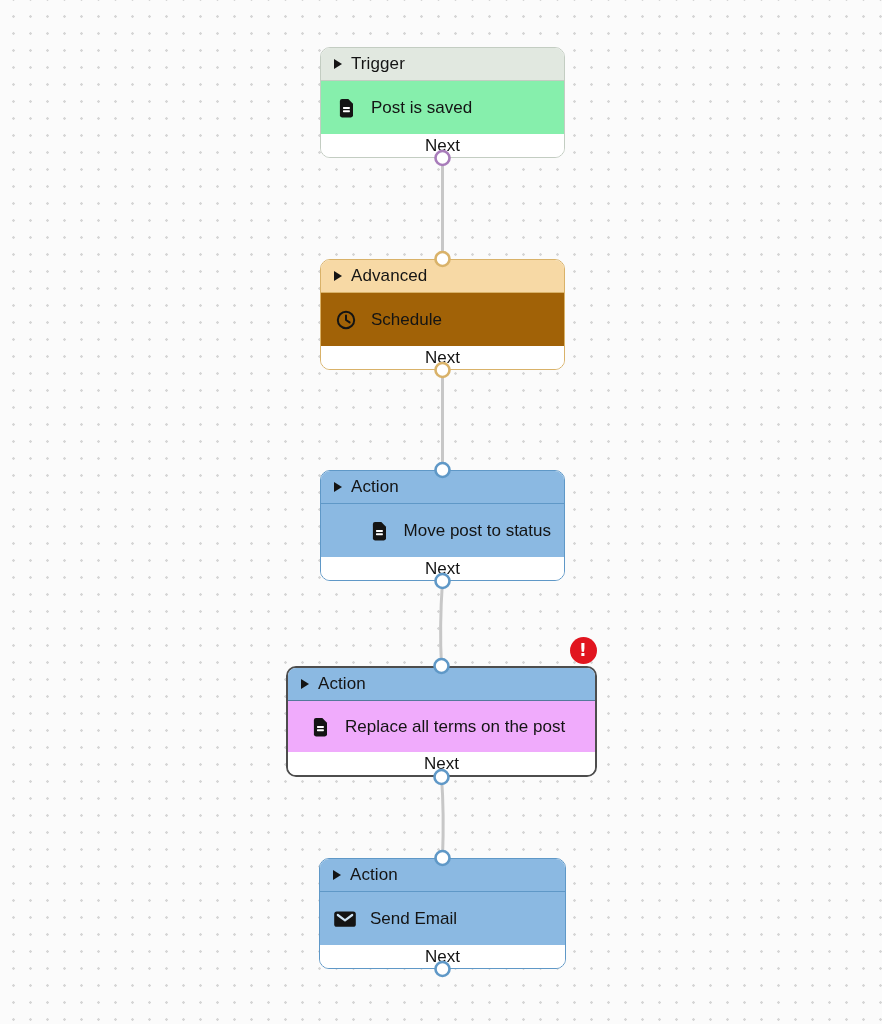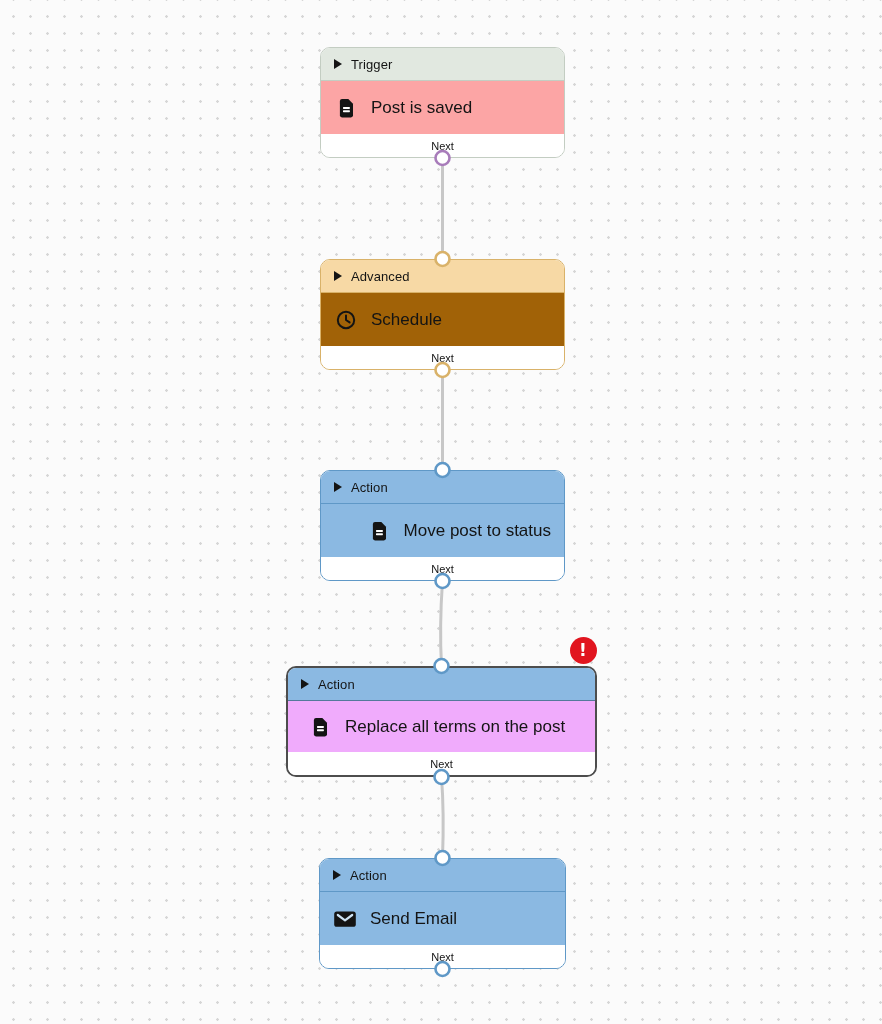--- a/index.html
+++ b/index.html
@@ -29,21 +29,21 @@
   .node-header {
     height: 32px;
     flex: none;
     display: flex;
     align-items: center;
     gap: 9px;
     padding: 0 13px;
     border-bottom: 1px solid rgba(0,0,0,0.15);
   }
   .node-header .type-label {
-    font-size: 13px;
+    font-size: 17px;
     letter-spacing: 0.1px;
   }
   .node-body {
     flex: 1;
     display: flex;
     align-items: center;
     gap: 13px;
     padding: 0 13px;
   }
   .node-body .icon-wrap {
@@ -55,21 +55,21 @@
     flex: none;
   }
   .node-title { font-size: 17px; }
   .node-footer {
     height: 23px;
     flex: none;
     background: #ffffff;
     display: flex;
     align-items: center;
     justify-content: center;
-    font-size: 11px;
+    font-size: 17px;
   }
   .overlay {
     position: absolute;
     left: 0; top: 0;
     width: 882px; height: 1024px;
     pointer-events: none;
     z-index: 5;
   }
   .overlay .port { pointer-events: all; cursor: crosshair; }
   .error-badge {
@@ -97,21 +97,21 @@
 
   <div class="node" style="left: 320px; top: 47px; width: 245px; height: 111px; border-color: rgb(195, 205, 194);">
       <div class="node-header" style="background: rgb(225, 232, 224); border-bottom-color: rgb(195, 205, 194);">
         <span class="tri-icon">
           <svg width="8" height="10" viewBox="0 0 8 10">
             <path d="M0 0 L8 5 L0 10 Z" fill="#141414"></path>
           </svg>
         </span>
         <span class="type-label">Trigger</span>
       </div>
-      <div class="node-body" style="background: #fca5a5; align-items: center;">
+      <div class="node-body" style="background: #86efac; align-items: center;">
         <span class="icon-wrap">
           <svg width="20" height="22" viewBox="0 0 20 22">
             <path d="M6 2 H12.3 L17 6.7 V18.3 Q17 20.4 14.9 20.4 H6 Q3.9 20.4 3.9 18.3 V4.1 Q3.9 2 6 2 Z" fill="#141414"></path>
             <rect x="7" y="9.9" width="6.9" height="2" rx="0.6" fill="#ffffff"></rect>
             <rect x="7" y="13.2" width="6.9" height="2" rx="0.6" fill="#ffffff"></rect>
           </svg>
         </span>
         <span class="node-title">Post is saved</span>
       </div>
       <div class="node-footer">

